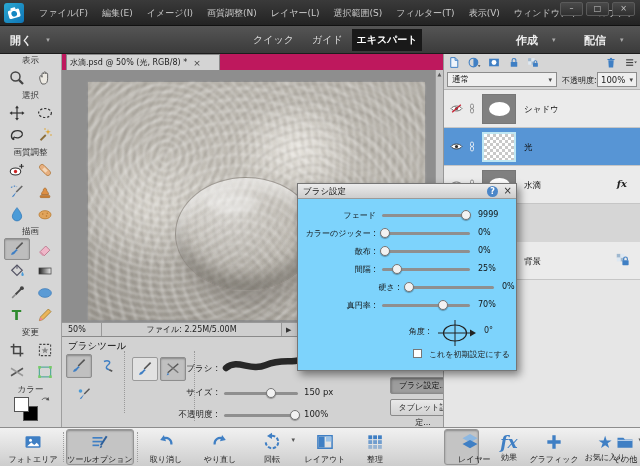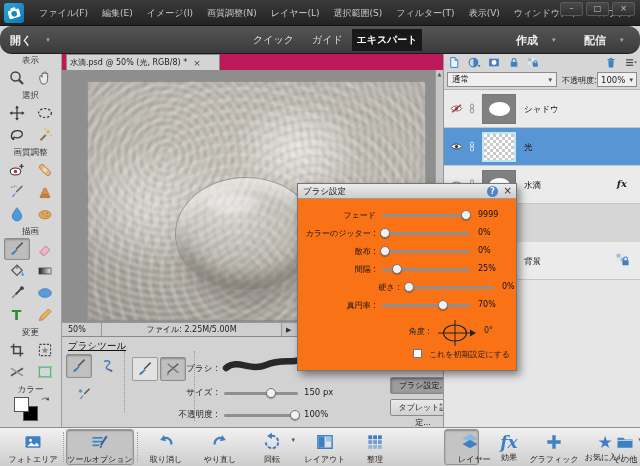--- a/index.html
+++ b/index.html
@@ -9,21 +9,21 @@
   
   .titlebar{position:absolute;left:0;top:0;width:640px;height:26px;background:linear-gradient(#3a3a3a,#232323);border-bottom:1px solid #111;}
   .logo{position:absolute;left:4px;top:3px;width:20px;height:20px;border-radius:3px;background:linear-gradient(135deg,#2aa9d2,#0f74b5);}
   .logo svg{width:20px;height:20px;}
   .menus{position:absolute;left:32px;top:0;height:26px;display:flex;align-items:center;}
   .menus span{padding:0 7px;color:#c9c9c9;font-size:9px;white-space:nowrap;cursor:default;}
   .winbtns{position:absolute;right:5px;top:2px;display:flex;gap:3px;}
   .wbtn{width:23px;height:14px;background:linear-gradient(#4a4a4a,#303030);border:1px solid #5a5a5a;border-radius:2px;color:#c4c4c4;font-size:8px;line-height:12px;text-align:center;}
 
   
-  .navbar{position:absolute;left:0;top:26px;width:640px;height:28px;background:linear-gradient(#555,#3b3b3b);border-bottom:1px solid #1c1c1c;border-radius:12px;}
+  .navbar{position:absolute;left:0;top:26px;width:640px;height:28px;background:linear-gradient(#555,#3b3b3b);border-bottom:1px solid #1c1c1c;}
   .openbtn{position:absolute;left:10px;top:0;height:28px;display:flex;align-items:center;gap:14px;color:#eee;font-size:11px;font-weight:bold;}
   .modelbl{position:absolute;top:0;height:28px;line-height:28px;color:#ddd;font-size:10px;font-weight:normal;}
   .expert{position:absolute;left:352px;top:3px;width:70px;height:22px;background:#191919;color:#fff;text-align:center;line-height:22px;font-size:10px;font-weight:bold;}
   .ddl{color:#aaa;font-size:7px;}
 
   
   .toolbox{position:absolute;left:0;top:54px;width:62px;height:373px;background:#d6d6d6;border-right:1px solid #9e9e9e;}
   .seclbl{height:13px;line-height:13px;text-align:center;color:#333;font-size:8.5px;}
   .trow{display:flex;justify-content:center;gap:2px;height:22px;}
   .tool{width:26px;height:22px;display:flex;align-items:center;justify-content:center;border:1px solid transparent;border-radius:2px;}
@@ -59,21 +59,21 @@
     border:1px solid rgba(108,103,96,.45);}
   .drophl{position:absolute;left:30px;top:14px;width:52px;height:22px;border-radius:50%;background:rgba(255,255,255,.35);filter:blur(3px);}
   .vscroll{position:absolute;right:0;top:0;width:8px;height:252px;background:#c7c7c7;border-left:1px solid #9a9a9a;font-size:5px;color:#555;text-align:center;line-height:8px;}
   .statusbar{position:absolute;left:62px;top:322px;width:381px;height:14px;background:#c6c6c6;border-top:1px solid #989898;display:flex;align-items:center;font-size:8px;color:#222;}
   .zoombox{width:40px;height:14px;line-height:13px;padding-left:6px;border-right:1px solid #999;background:#cfcfcf;}
   .filebox{width:180px;text-align:center;border-right:1px solid #999;height:14px;line-height:13px;background:#cfcfcf;}
   .playg{padding-left:4px;font-size:7px;color:#333;}
 
   
   .tooloptions{position:absolute;left:62px;top:336px;width:398px;height:91px;background:#d2d2d2;border-top:1px solid #8a8a8a;border-right:1px solid #aaa;}
-  .to-title{position:absolute;left:6px;top:3px;font-size:9.5px;color:#111;text-decoration:underline;}
+  .to-title{position:absolute;left:6px;top:3px;font-size:9.5px;color:#111;}
   .tobtn{position:absolute;width:26px;height:24px;display:flex;align-items:center;justify-content:center;border:1px solid transparent;border-radius:2px;}
   .tobtn.sel{background:#c0c0c0;border-color:#8d8d8d;box-shadow:inset 0 1px 2px rgba(0,0,0,.3);}
   .dotsep{position:absolute;width:0;border-left:1px dotted #9a9a9a;}
   .to-lbl{position:absolute;font-size:8.5px;color:#222;text-align:right;}
   .track{position:absolute;height:3px;background:#8f8f8f;border-radius:2px;}
   .knob{position:absolute;top:-4px;width:10px;height:10px;border-radius:50%;background:#f2f2f2;border:1px solid #767676;box-shadow:0 1px 1px rgba(0,0,0,.3);}
   .pbtn{position:absolute;height:17px;font-size:8px;text-align:center;line-height:15px;border:1px solid #8a8a8a;border-radius:2px;background:linear-gradient(#e9e9e9,#d2d2d2);color:#222;}
   .pbtn.pressed{background:#9d9d9d;box-shadow:inset 0 1px 3px rgba(0,0,0,.4);color:#111;}
 
   
@@ -93,21 +93,21 @@
   .lthumb.checker,.checkerbg{background-image:linear-gradient(45deg,#c9c9c9 25%,rgba(0,0,0,0) 25%,rgba(0,0,0,0) 75%,#c9c9c9 75%),linear-gradient(45deg,#c9c9c9 25%,#fff 25%,#fff 75%,#c9c9c9 75%);background-size:6px 6px;background-position:0 0,3px 3px;background-color:#fff;}
   .lthumb.selthumb{border:2px solid #bfe6f2;}
   .lthumb .ell{position:absolute;left:6px;top:7px;width:21px;height:14px;border-radius:50%;background:#fff;}
   .lthumb.phototh{background:linear-gradient(135deg,#b9b5ad,#8e8a82 60%,#a5a199);}
   .lname{position:absolute;left:80px;top:14px;font-size:8.5px;color:#111;}
   .lbadge{position:absolute;right:14px;top:12px;font-size:10px;font-style:italic;font-weight:bold;color:#222;}
   .lockbadge{position:absolute;right:10px;top:10px;width:16px;height:15px;}
   .lp-empty{position:absolute;left:0;top:226px;width:197px;height:147px;background:#e6e6e6;}
 
   
-  .dialog{position:absolute;left:297px;top:183px;width:220px;height:188px;background:#f97316;border:1px solid #767676;box-shadow:3px 4px 8px rgba(0,0,0,.45);z-index:50;}
+  .dialog{position:absolute;left:297px;top:183px;width:220px;height:188px;background:#7dd3fc;border:1px solid #767676;box-shadow:3px 4px 8px rgba(0,0,0,.45);z-index:50;}
   .dlg-title{position:absolute;left:0;top:0;width:218px;height:15px;background:linear-gradient(#ececec,#cdcdcd);border-bottom:1px solid #9a9a9a;font-size:8.5px;line-height:15px;padding-left:5px;color:#111;}
   .dlg-help{position:absolute;right:18px;top:2px;width:11px;height:11px;border-radius:50%;background:#4a86c8;color:#fff;font-size:8px;text-align:center;line-height:11px;font-weight:bold;}
   .dlg-close{position:absolute;right:4px;top:1px;font-size:10px;color:#333;}
   .drow{position:absolute;left:0;width:218px;height:18px;}
   .dlbl{position:absolute;left:0;top:4px;width:78px;text-align:right;font-size:8px;color:#111;}
   .dtrack{position:absolute;left:84px;top:8px;width:88px;height:3px;background:#8f8f8f;border-radius:2px;}
   .dval{position:absolute;left:180px;top:4px;font-size:8px;color:#111;}
   .anglbl{position:absolute;left:60px;top:10px;width:72px;text-align:right;font-size:8px;}
   .angval{position:absolute;left:186px;top:10px;font-size:8px;}
   .chkrow{position:absolute;left:0;top:165px;width:212px;text-align:right;font-size:8px;}

